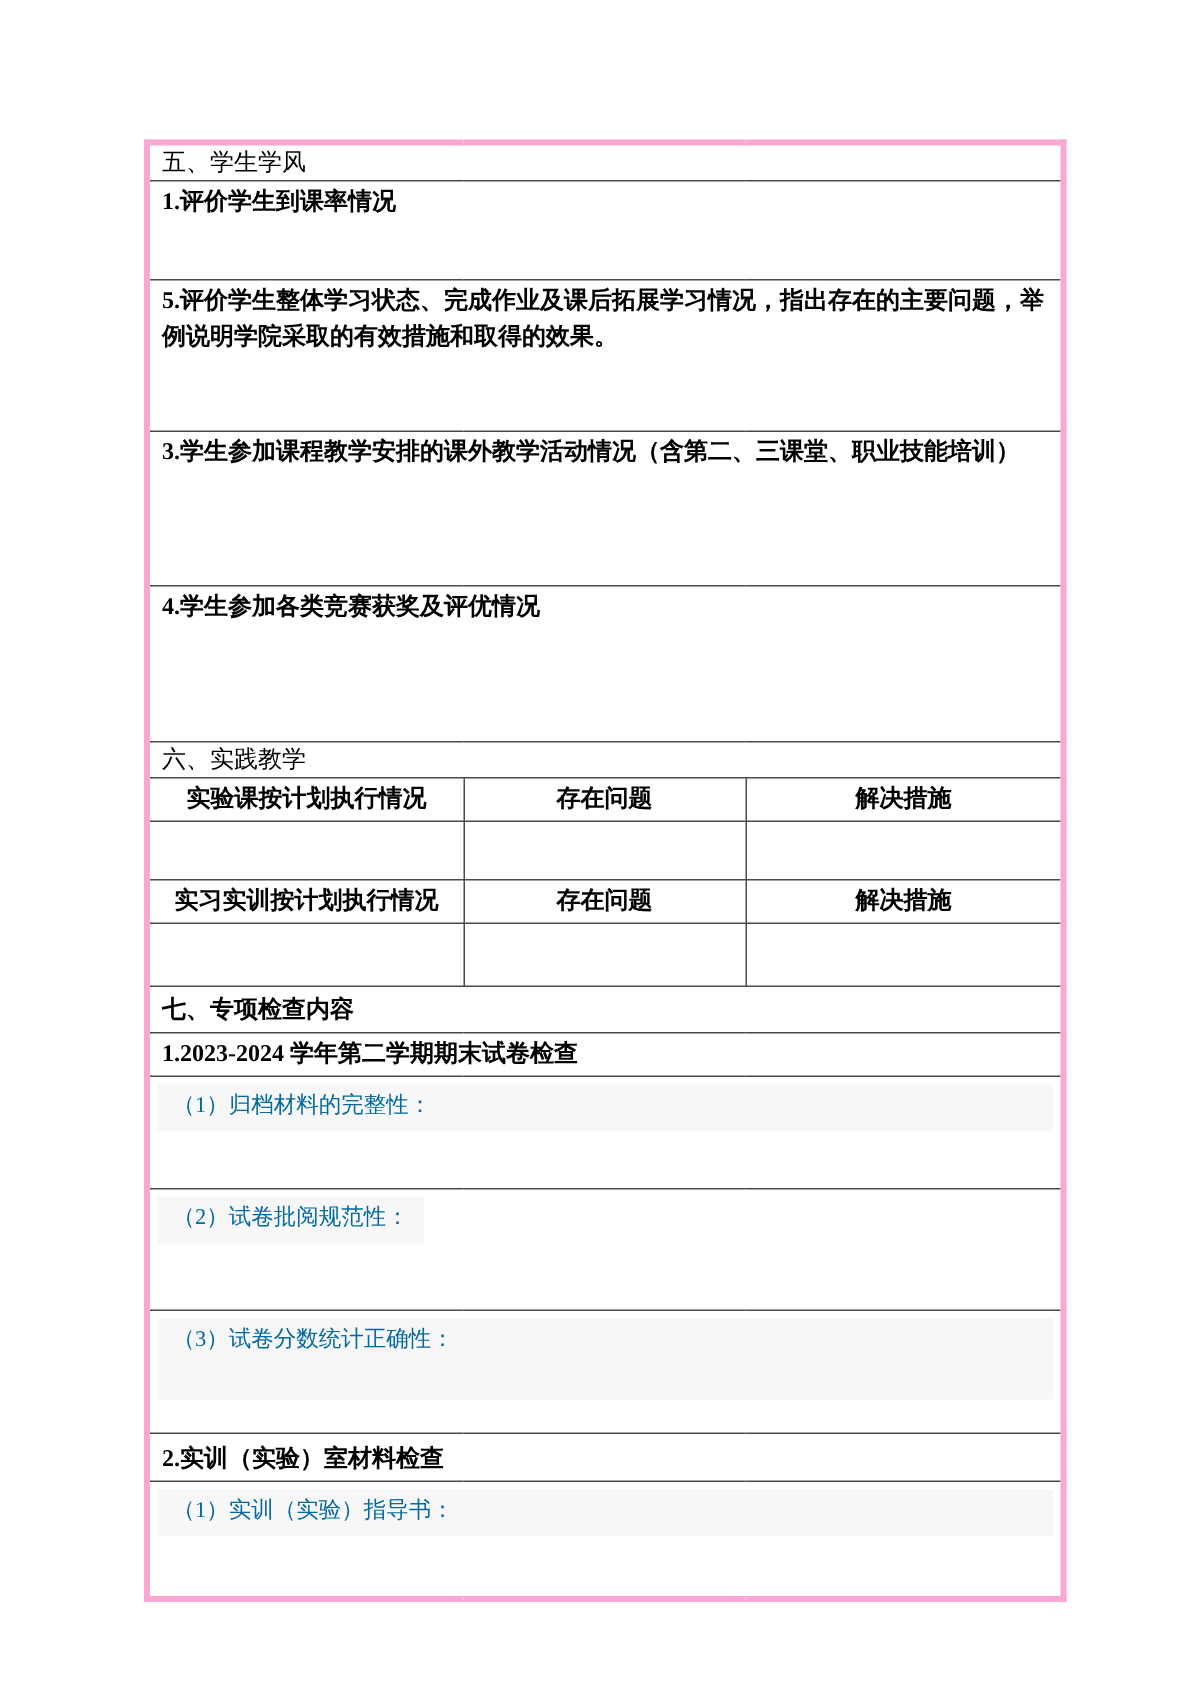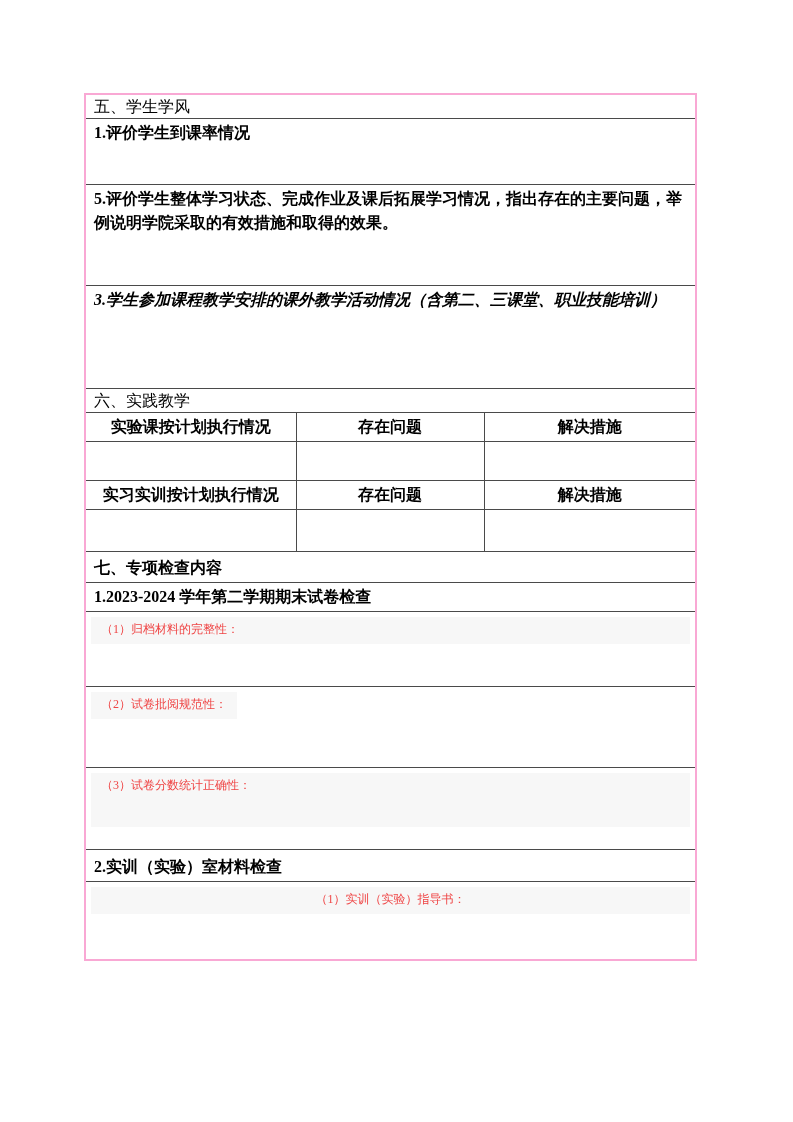--- a/index.html
+++ b/index.html
@@ -10,55 +10,55 @@
   .page {
     position: relative;
     width: 793px;
     height: 1122px;
     background: #ffffff;
     overflow: hidden;
     font-family: "Liberation Serif", "DejaVu Serif", serif;
   }
   table.doc-table {
     position: absolute;
-    left: 84px;
+    left: 96px;
     top: 93px;
     width: 611px;
     border-collapse: collapse;
     table-layout: fixed;
-    border: 2px solid #f9a8d4;
+    border: 4px solid #f9a8d4;
   }
   table.doc-table td {
     border: 1px solid #4a4a4a;
     vertical-align: top;
     box-sizing: border-box;
     padding: 2px 8px;
     font-size: 16px;
     line-height: 1.5;
     color: #000000;
     overflow: hidden;
   }
   
   tr.r1  td { height: 20px;  padding-top: 0; }
   tr.r2  td { height: 66px; margin-top: 44px; }
   tr.r3  td { height: 101px; }
-  tr.r4  td { height: 103px; font-style: italic; }
+  tr.r4  td { height: 103px; }
   tr.r5  td { height: 104px; }
   tr.r6  td { height: 21px;  padding-top: 0; }
   tr.r7  td { height: 23px; }
   tr.r8  td { height: 39px; }
   tr.r9  td { height: 23px; }
   tr.r10 td { height: 42px; }
   tr.r11 td { height: 28px; padding-top: 4px; font-family: Liberation Serif, serif; }
   tr.r12 td { height: 25px; }
   tr.r13 td { height: 75px; }
   tr.r14 td { height: 81px; }
   tr.r15 td { height: 82px; }
   tr.r16 td { height: 31px; padding-top: 5px; }
-  tr.r17 td { height: 78px; text-align: center; }
+  tr.r17 td { height: 78px; }
 
   tr.sec td {
     font-weight: 400;
     line-height: 1.2;
     padding-top: 2px;
   }
   tr.item td {
     font-weight: 700;
   }
   tr.grid-head td {
@@ -71,22 +71,22 @@
     font-weight: 700;
   }
   tr.field td {
     padding: 0;
   }
   .band {
     display: block;
     margin: 5px 5px 0 5px;
     padding: 4px 10px 6px 10px;
     background: #f7f7f7;
-    color: #ef4444;
-    font-size: 12px;
+    color: #0369a1;
+    font-size: 15px;
     line-height: 1.35;
     font-weight: 400;
   }
   .band-inline {
     display: inline-block;
     margin: 5px 0 0 5px;
   }
   .band-tall {
     min-height: 44px;
   }
@@ -106,20 +106,23 @@
         <td colspan="3">五、学生学风</td>
       </tr>
       <tr class="item r2">
         <td colspan="3">1.评价学生到课率情况</td>
       </tr>
       <tr class="item r3">
         <td colspan="3">5.评价学生整体学习状态、完成作业及课后拓展学习情况，指出存在的主要问题，举例说明学院采取的有效措施和取得的效果。</td>
       </tr>
       <tr class="item r4">
         <td colspan="3">3.学生参加课程教学安排的课外教学活动情况（含第二、三课堂、职业技能培训）</td>
+      </tr>
+      <tr class="item r5">
+        <td colspan="3">4.学生参加各类竞赛获奖及评优情况</td>
       </tr>
 
       <tr class="sec r6">
         <td colspan="3">六、实践教学</td>
       </tr>
       <tr class="grid-head r7">
         <td>实验课按计划执行情况</td>
         <td>存在问题</td>
         <td>解决措施</td>
       </tr>

